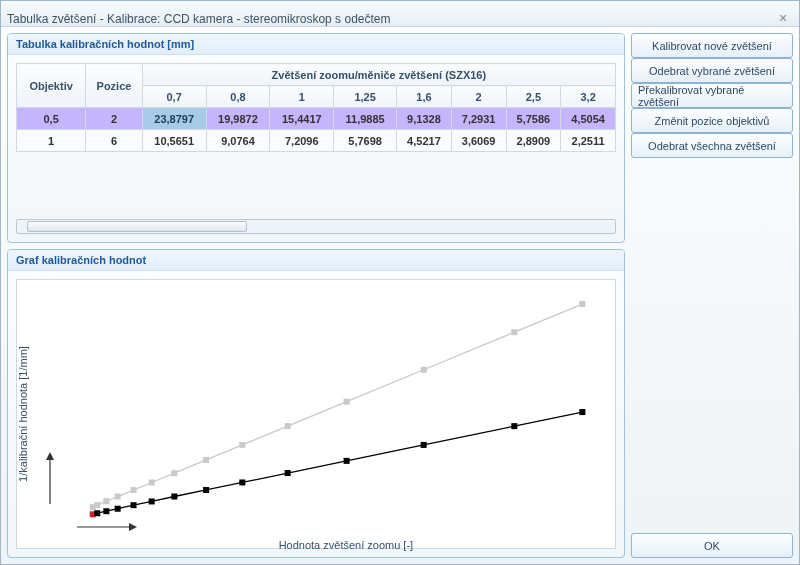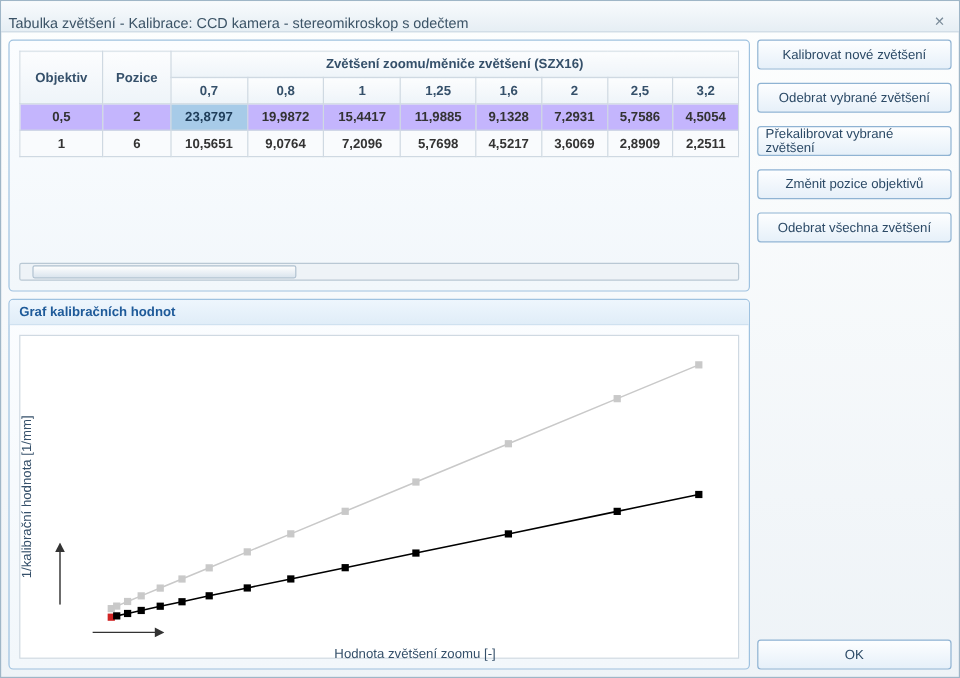--- a/index.html
+++ b/index.html
@@ -3,21 +3,21 @@
 <meta charset="utf-8">
 <style>
   html,body{margin:0;padding:0;font-family:"Segoe UI",Tahoma,sans-serif;font-size:11px;color:#333;background:#fff}
   *{box-sizing:border-box}
   .window{width:800px;height:565px;border:1px solid #9fb6c7;background:linear-gradient(#fdfefe,#eef3f7);display:flex;flex-direction:column}
   .titlebar{height:26px;background:linear-gradient(#f8fbfd,#e6eef4);border-bottom:1px solid #c9d6e1;display:flex;align-items:flex-end;padding:0 6px}
   .titlebar .title{flex:1;color:#3b5366;font-size:12px}
   .titlebar .x{width:20px;height:16px;display:flex;align-items:center;justify-content:center;color:#7a8b99;border-radius:2px}
   .body{flex:1;display:flex;padding:6px;gap:6px}
   .left{flex:1;display:flex;flex-direction:column;gap:6px;min-width:0}
-  .right{width:162px;display:flex;flex-direction:column;gap:11px}
+  .right{width:162px;display:flex;flex-direction:column;gap:0}
   .groupbox{border:1px solid #9fc2e0;border-radius:4px;background:linear-gradient(#fbfdff,#f2f7fb);display:flex;flex-direction:column;overflow:hidden}
   .groupbox .gbt{padding:4px 8px;color:#1e5a99;font-weight:600;font-size:11px;background:linear-gradient(#eef6fd,#e0edf8);border-bottom:1px solid #cfe1f0}
   .groupbox .gbc{flex:1;padding:8px;overflow:hidden;display:flex;flex-direction:column}
   .tablewrap{flex:1;overflow:hidden;display:flex;flex-direction:column}
   .scroller{height:15px;border:1px solid #b9c8d4;background:#eef3f7;border-radius:2px;margin-top:6px;position:relative}
   .scroller .thumb{position:absolute;top:1px;left:10px;width:220px;height:11px;background:linear-gradient(#fefefe,#dbe5ee);border:1px solid #b0c1d0;border-radius:2px}
   table{border-collapse:collapse;width:100%;background:#fff}
   th,td{border:1px solid #cfd9e2;text-align:center;font-weight:700;font-size:11px;height:22px;white-space:nowrap}
   thead th{background:linear-gradient(#fcfdfe,#eef4f9);color:#35506a}
   tbody td{background:#c4b5fd}
@@ -41,20 +41,21 @@
 <body>
 
 <div class="window">
   <div class="titlebar">
     <div class="title">Tabulka zvětšení - Kalibrace: CCD kamera - stereomikroskop s odečtem</div>
     <div class="x">✕</div>
   </div>
   <div class="body">
     <div class="left">
       <div class="groupbox" style="height:210px">
+        <div class="gbt">Tabulka kalibračních hodnot [mm]</div>
         <div class="gbc">
           <div class="tablewrap">
             <table id="caltable">
                 <thead>
                   <tr>
                     <th rowspan="2">Objektiv</th>
                     <th rowspan="2">Pozice</th>
                     <th colspan="8" style="border-bottom: 1px solid rgb(207, 217, 226);">Zvětšení zoomu/měniče zvětšení (SZX16)</th>
                   </tr>
                   <tr>

